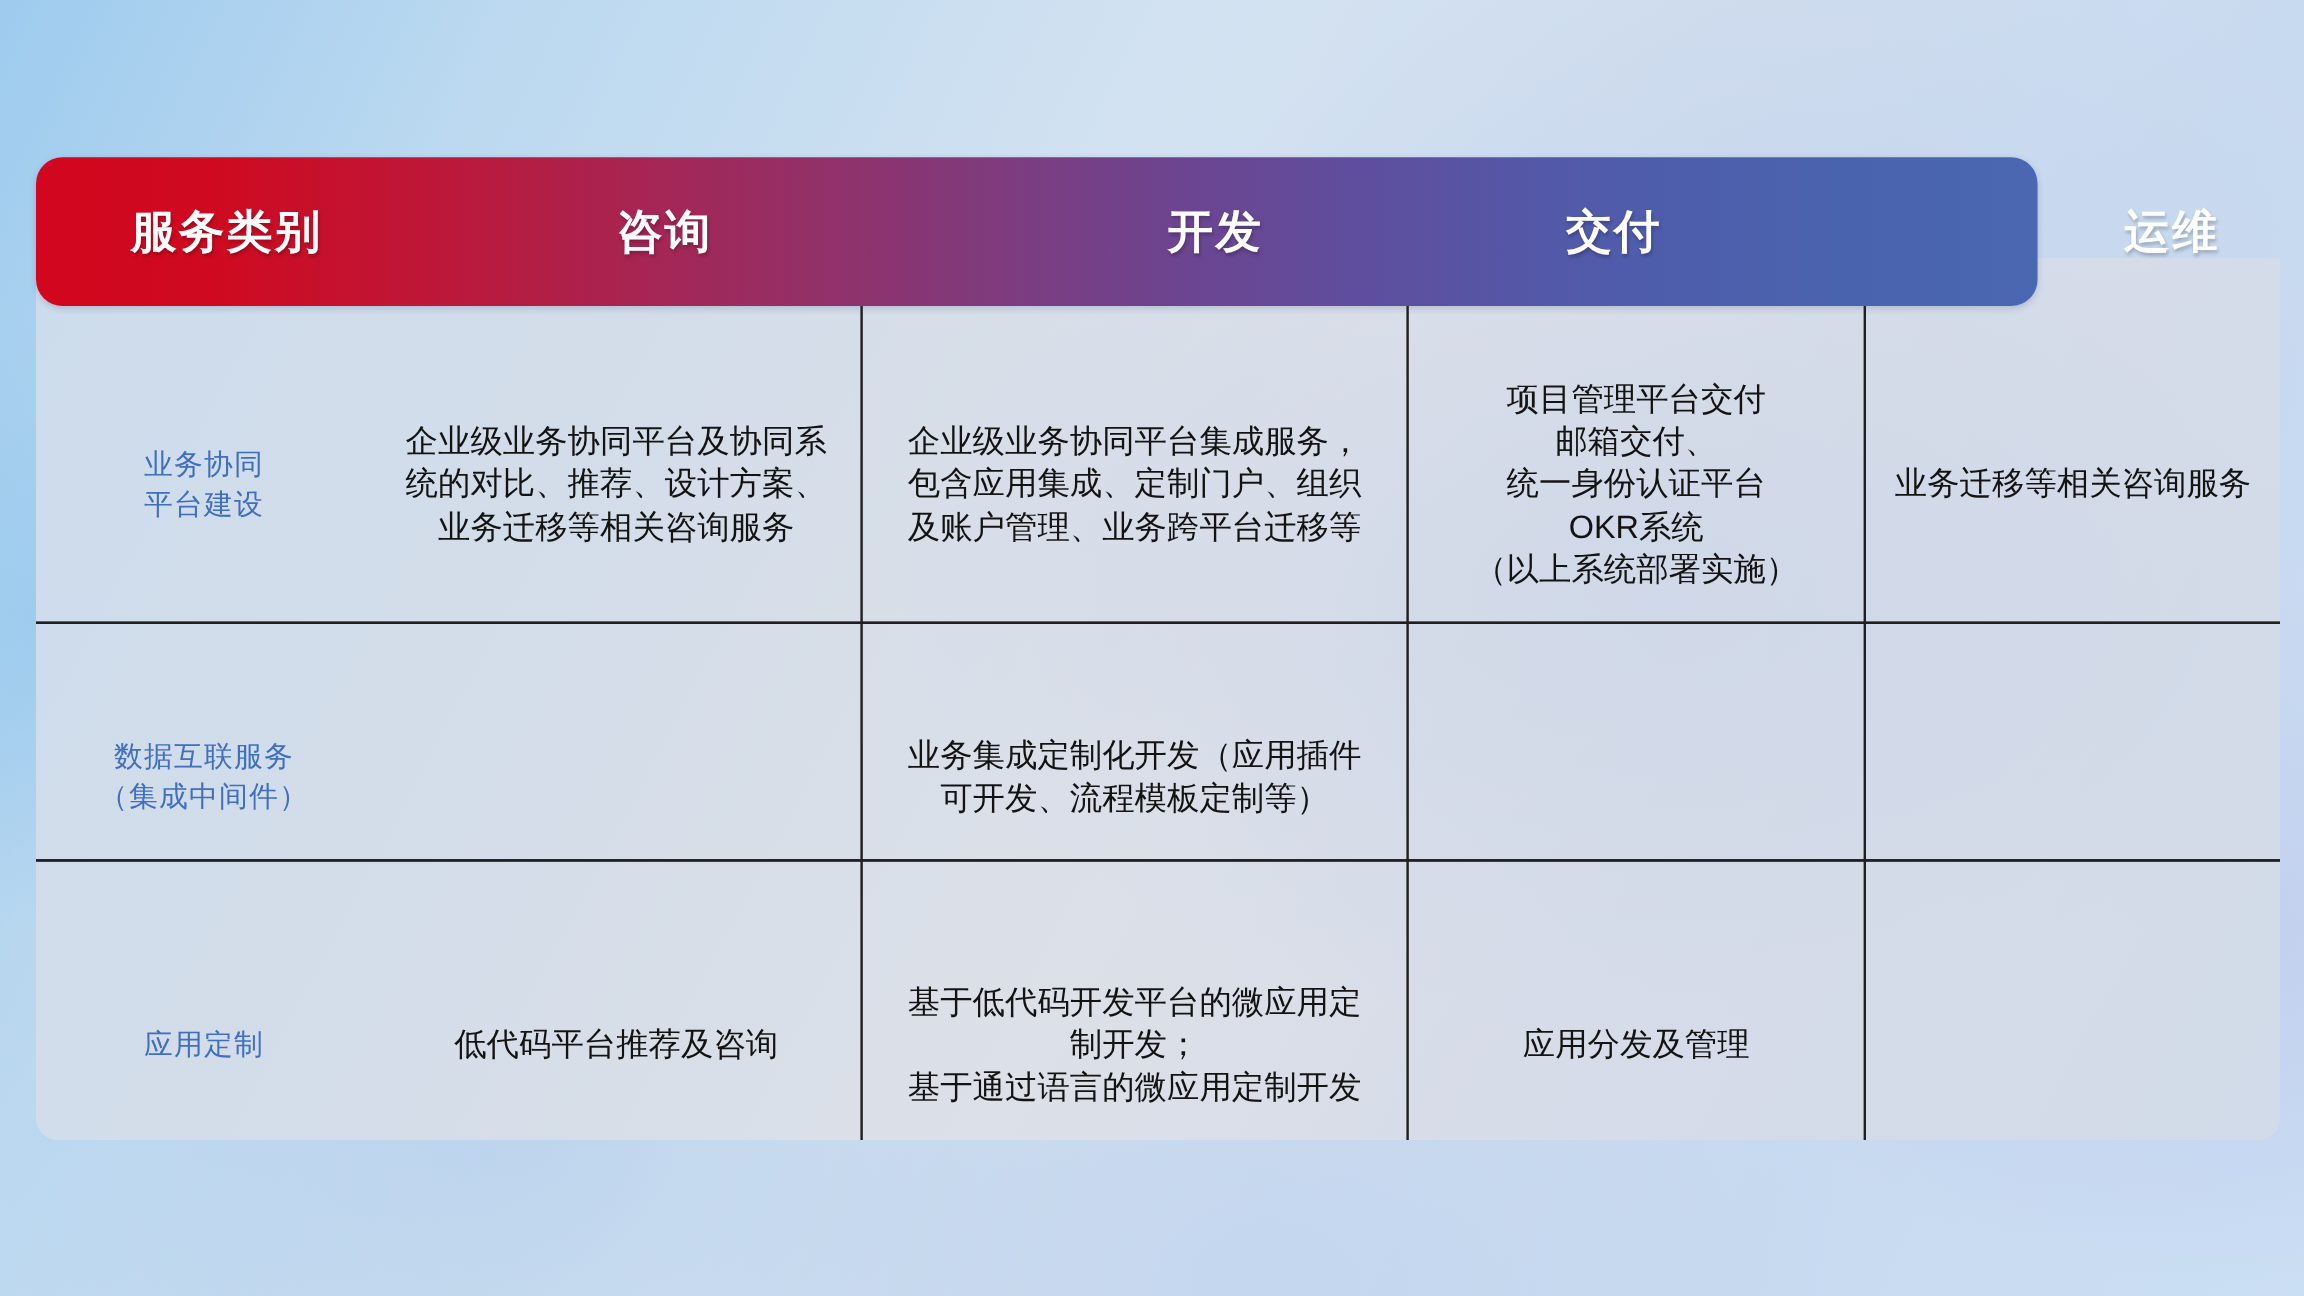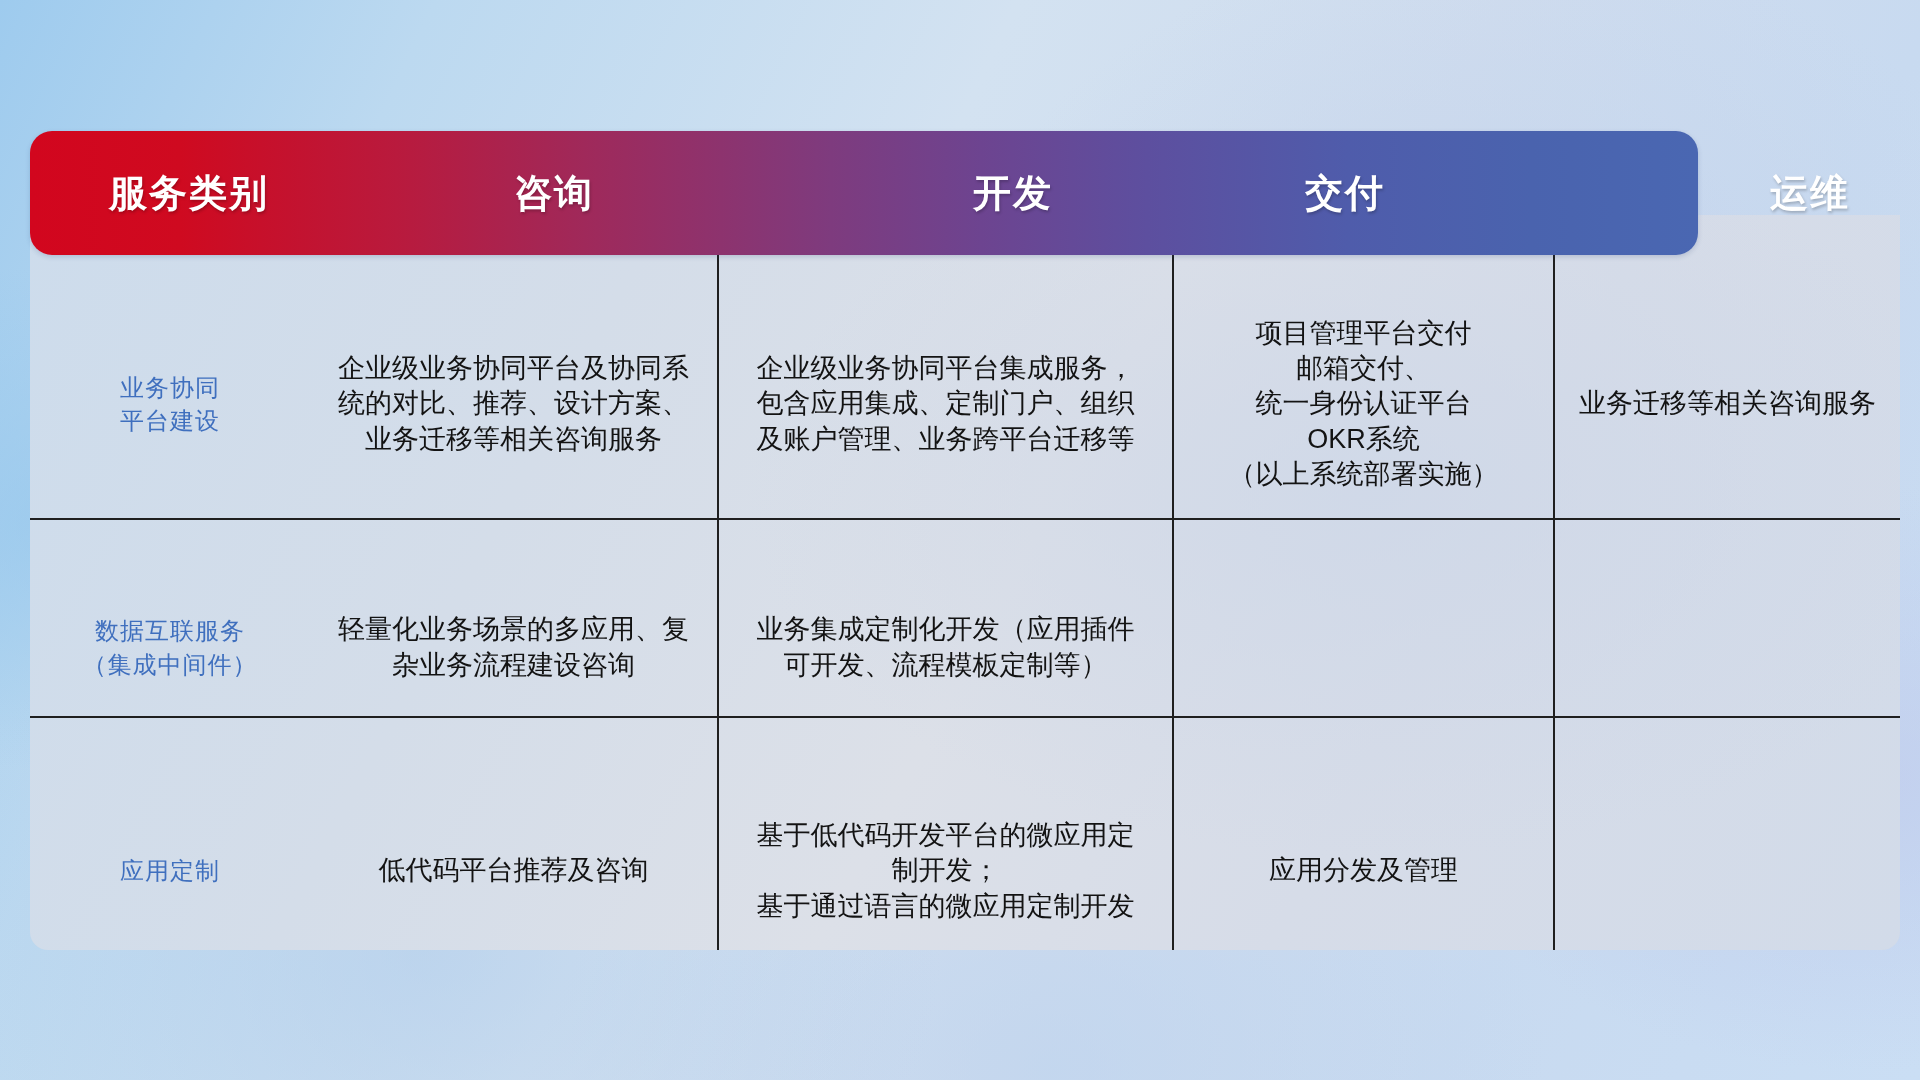--- a/index.html
+++ b/index.html
@@ -210,22 +210,20 @@
 邮箱交付、
 统一身份认证平台
 OKR系统
 （以上系统部署实施）</div>
       <div class="cell c-ops">业务迁移等相关咨询服务</div>
     </div>
 
     <div class="row r1">
       <div class="cell label c-label">数据互联服务
 （集成中间件）</div>
-      <div class="cell c-cons">轻量化业务场景的多应用、复
-杂业务流程建设咨询</div>
       <div class="cell c-dev">业务集成定制化开发（应用插件
 可开发、流程模板定制等）</div>
       <div class="cell c-del"></div>
       <div class="cell c-ops"></div>
     </div>
 
     <div class="row r2">
       <div class="cell label c-label">应用定制</div>
       <div class="cell c-dev">基于低代码开发平台的微应用定
 制开发；

